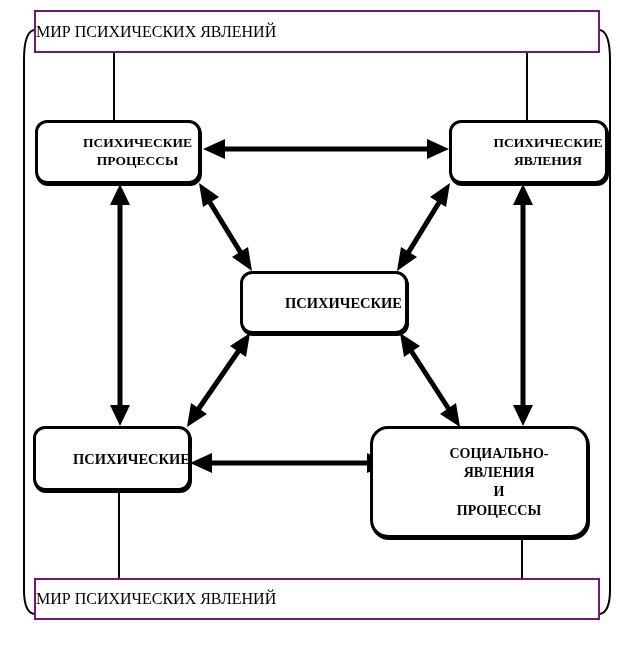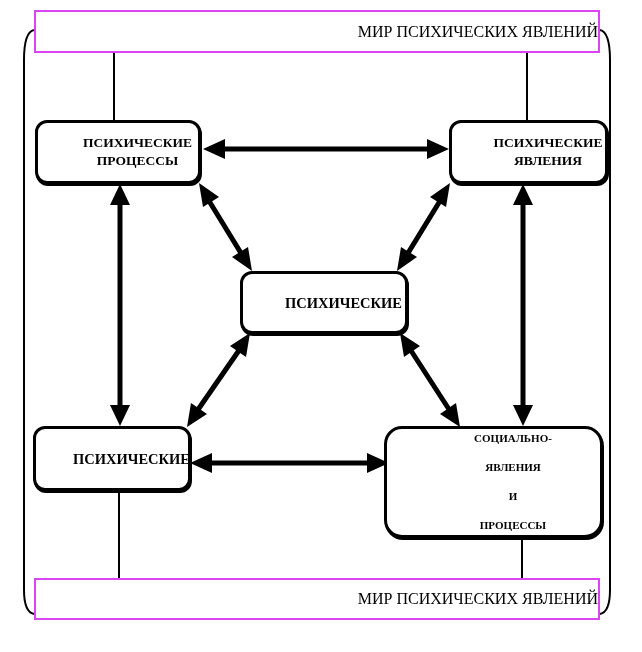--- a/index.html
+++ b/index.html
@@ -1,21 +1,21 @@
 <!DOCTYPE html>
 <html><head>
 <meta charset="utf-8">
 <style>
   html, body { margin: 0; padding: 0; background: #ffffff; }
   body { width: 642px; height: 652px; position: relative; overflow: hidden;
          font-family: "Liberation Serif", "DejaVu Serif", serif; color: #000; }
   svg.wires { position: absolute; left: 0; top: 0; width: 642px; height: 652px; }
   .banner {
-    position: absolute; box-sizing: border-box; border: 2px solid #d946ef; background: #fff;
-    display: flex; align-items: center; justify-content: flex-end;
+    position: absolute; box-sizing: border-box; border: 2px solid #701a75; background: #fff;
+    display: flex; align-items: center; justify-content: flex-start;
     font-size: 16px; font-weight: normal; letter-spacing: 0px;
   }
   .node {
     position: absolute; box-sizing: border-box; border: 3px solid #000; background: #fff;
     border-radius: 12px; display: flex; flex-direction: column; align-items: center;
     justify-content: center; text-align: center; font-weight: bold; font-size: 13.5px;
     line-height: 18px; box-shadow: 1px 2px 0 #000;
   }
   .node span { display: block; white-space: nowrap; margin-left: 39px; }
 </style>
@@ -97,18 +97,18 @@
 </div>
 
 <div class="node" style="left:240px; top:271px; width:168px; height:63px; font-size:14.5px;">
   <span>ПСИХИЧЕСКИЕ</span>
 </div>
 
 <div class="node" style="left:33px; top:426px; width:158px; height:65px; font-size:14.5px;">
   <span>ПСИХИЧЕСКИЕ</span>
 </div>
 
-<div class="node" style="left:384px; top:426px; width:219px; height:112px; border-radius:18px; font-size:11px; line-height:19px;justify-content:space-between;">
+<div class="node" style="left:370px; top:426px; width:219px; height:112px; border-radius:18px; font-size:14px; line-height:19px;">
   <span>СОЦИАЛЬНО-</span>
   <span>ЯВЛЕНИЯ</span>
   <span>И</span>
   <span>ПРОЦЕССЫ</span>
 </div>
 
 </body></html>

